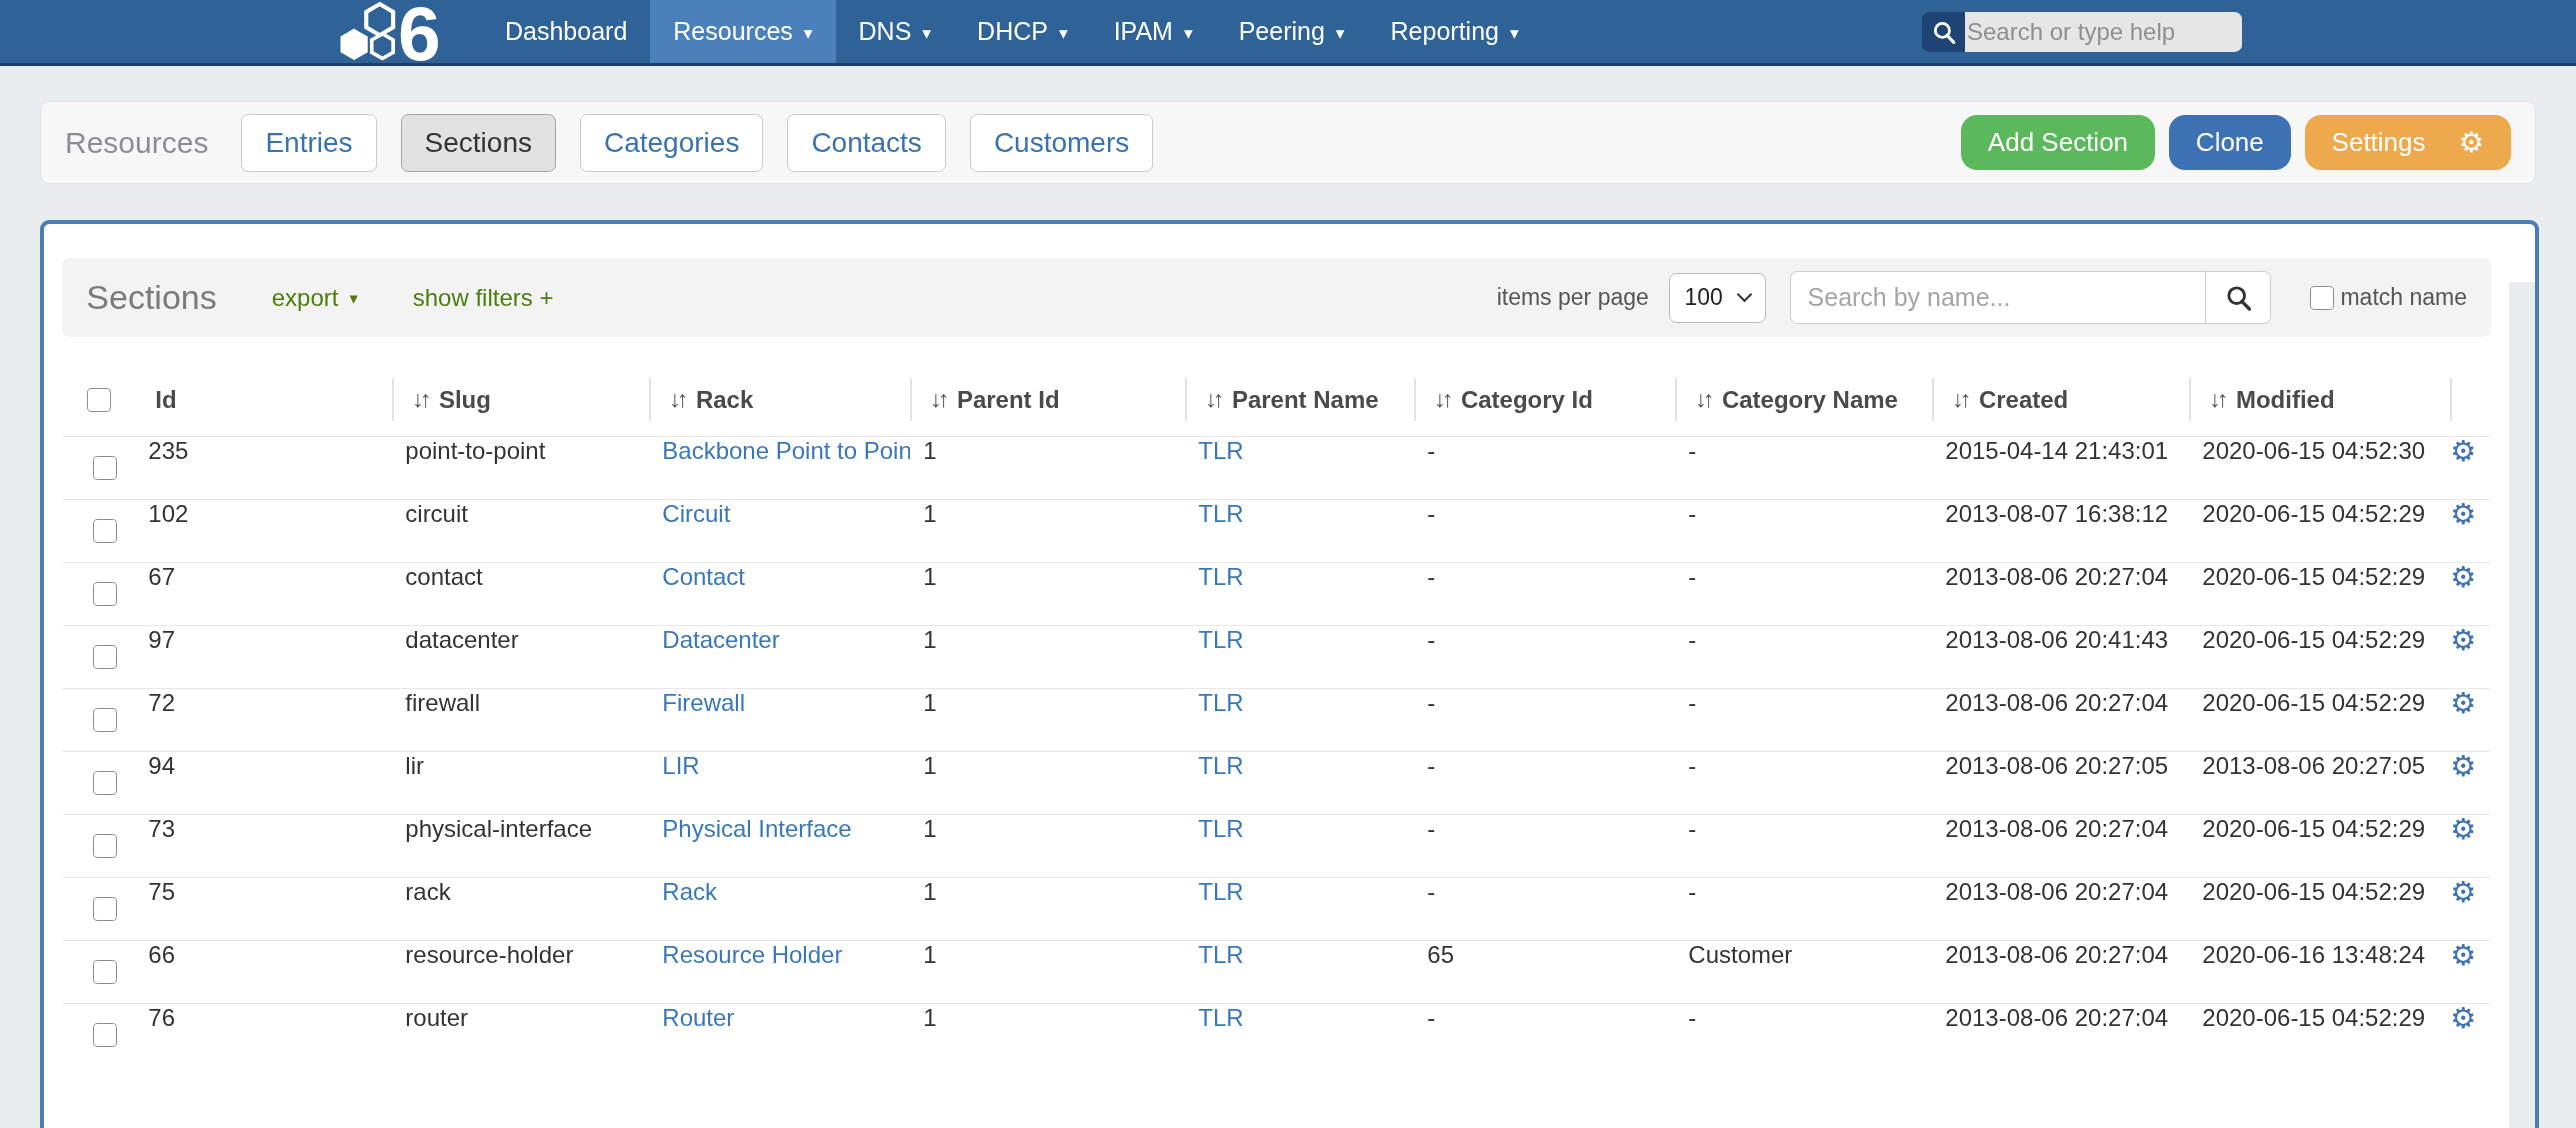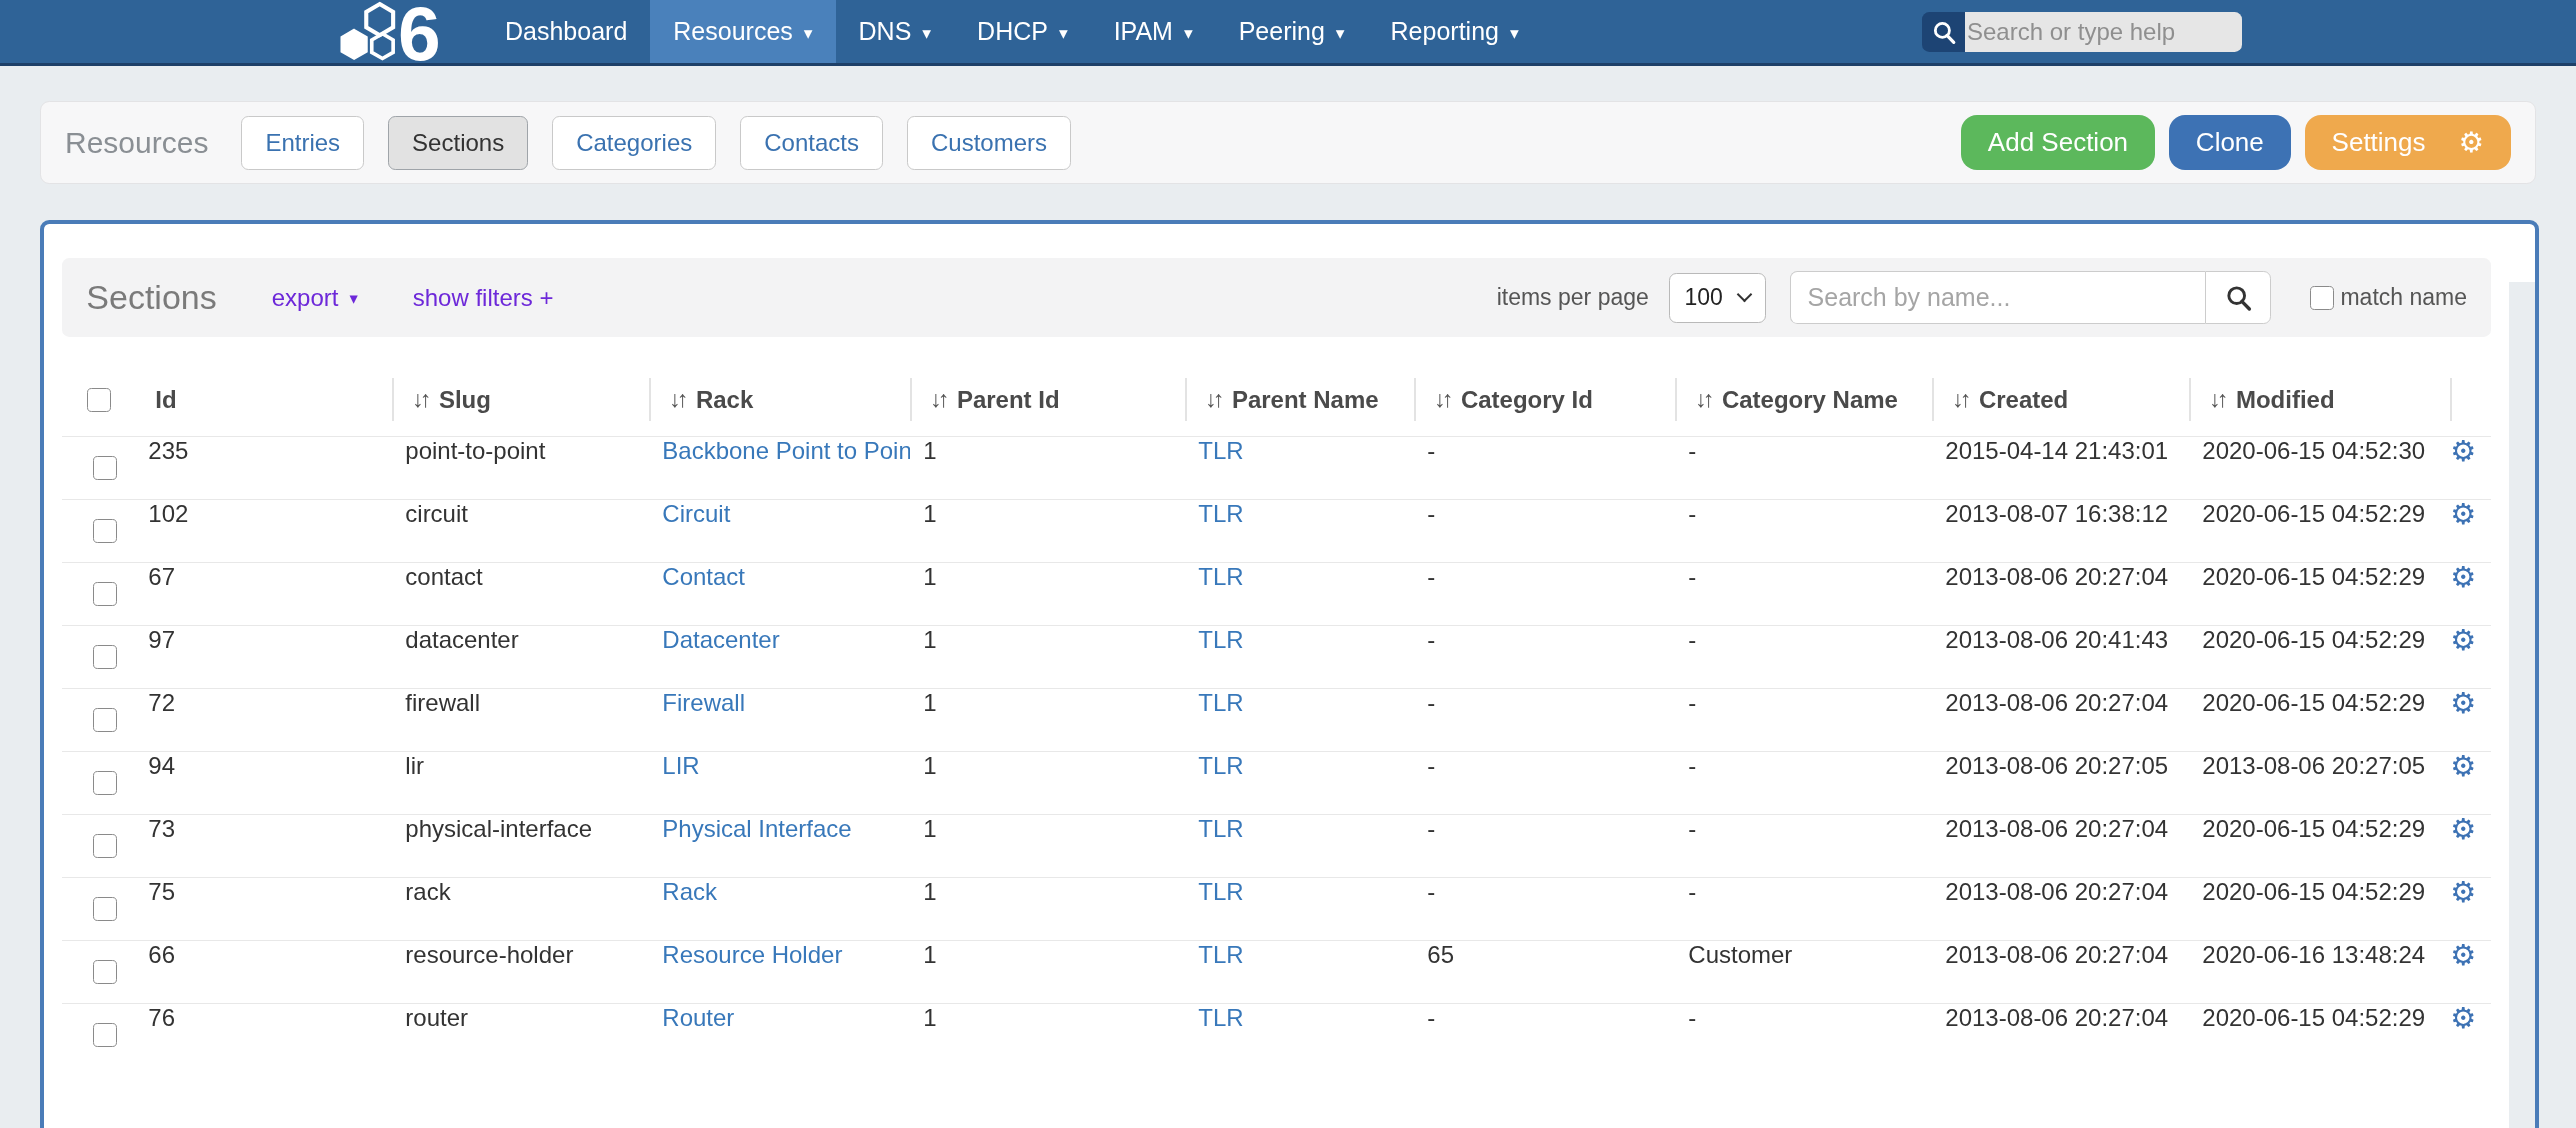--- a/index.html
+++ b/index.html
@@ -20,38 +20,38 @@
   .nav-item .caret { font-size:17.4px; margin-top:3.7px; }
   .nav-search { margin-left:auto; display:flex; height:40px; }
   .nav-search-icon { width:43px; background:#1d4474; border-radius:7.3px 0 0 7.3px; display:flex; align-items:center; justify-content:center; }
   .nav-search input { width:277px; border:none; outline:none; background:#e6e6e6; border-radius:0 7.3px 7.3px 0; padding:0 2px; font-size:24px; color:#444; }
   .nav-search input::placeholder { color:#8f8f8f; }
 
   
   .page-toolbar { margin:35px 40px 0 40px; height:83px; background:#f7f7f8; border:0.9px solid #e3e3e5; border-radius:9.2px; display:flex; align-items:center; padding:0 24px; }
   .page-title { font-size:30px; color:#8a8f94; margin-right:33px; }
   .tabs { display:flex; gap:24px; }
-  .tab-btn { font-family:inherit; font-size:24px; color:#3a72b0; background:#fff; border:1.8px solid #c9c9c9; border-radius:7.3px; padding:12px 23px; cursor:pointer; }
+  .tab-btn { font-family:inherit; font-size:28px; color:#3a72b0; background:#fff; border:1.8px solid #c9c9c9; border-radius:7.3px; padding:12px 23px; cursor:pointer; }
   .tab-btn.active { background:#e2e2e2; border-color:#9fa4a9; color:#333; }
   .actions { margin-left:auto; display:flex; gap:13.8px; }
   .action-btn { font-family:inherit; font-size:26px; color:#fff; border:none; border-radius:16px; height:55px; padding:0 27px; display:flex; align-items:center; gap:13px; cursor:pointer; }
   .btn-gear { font-size:28.4px; line-height:1; }
 
   
   .panel { position:absolute; left:40px; top:220px; width:2499px; height:954px; background:#fff; border:4.6px solid #4a7cb8; border-radius:9.2px 9.2px 0 0; overflow:hidden; }
   .panel-header { height:58px; background:#4a7cb8; display:flex; align-items:center; gap:18.3px; padding:0 31px; }
   .panel-title { color:#fff; font-size:25px; }
   .badge { background:#fff; color:#27415f; font-weight:bold; font-size:21px; border-radius:916px; padding:4.6px 14.7px; }
   .scroll-strip { position:absolute; top:58px; right:0; width:26px; bottom:0; background:#e9edf0; }
   .panel-body { padding:34px 44px 0 18.3px; }
 
   
   .table-toolbar { height:79px; background:#f3f3f4; border-radius:7.3px; display:flex; align-items:center; padding:0 24px; }
   .tt-heading { font-size:34px; color:#7a7a7a; }
-  .tt-link { font-size:24px; color:#6d28d9; margin-left:55px; display:flex; align-items:center; gap:11px; cursor:pointer; }
+  .tt-link { font-size:24px; color:#4d7c0f; margin-left:55px; display:flex; align-items:center; gap:11px; cursor:pointer; }
   .tt-link .caret { font-size:16.5px; margin-top:2.8px; }
   .tt-right { margin-left:auto; display:flex; align-items:center; }
   .ipp-label { font-size:23px; color:#555; }
   .select { margin-left:20px; height:50px; background:#fff; border:1.8px solid #b9b9b9; border-radius:7.3px; display:flex; align-items:center; gap:16.5px; padding:0 14.7px; font-size:23px; color:#222; cursor:pointer; }
   .chevron { width:11px; height:11px; border-right:2.8px solid #333; border-bottom:2.8px solid #333; transform:rotate(45deg); margin-top:-5.5px; }
   .search-group { display:flex; margin-left:24px; height:53px; }
   .tt-search-input { width:415px; border:1.8px solid #ccc; border-right:none; border-radius:7.3px 0 0 7.3px; padding:0 16.5px; font-size:25px; color:#333; outline:none; background:#fff; }
   .tt-search-input::placeholder { color:#a5a5a5; }
   .tt-search-btn { width:66px; border:1.8px solid #ccc; border-radius:0 7.3px 7.3px 0; background:#fff; display:flex; align-items:center; justify-content:center; cursor:pointer; }
   .match { display:flex; align-items:center; gap:6.4px; margin-left:39px; }

